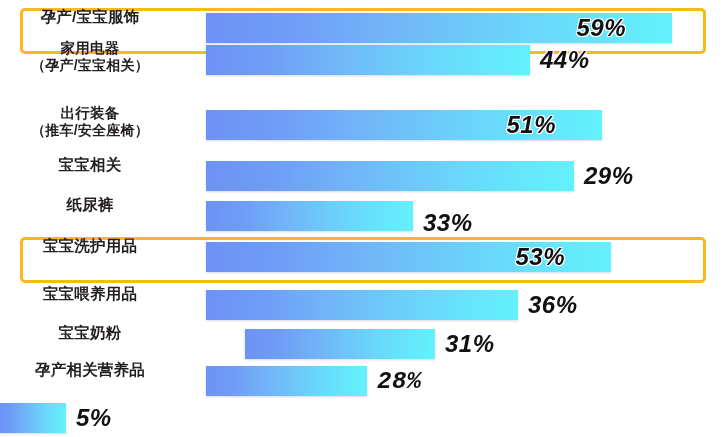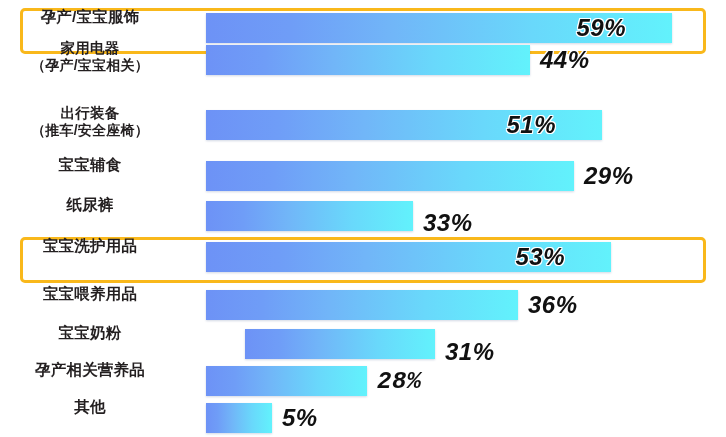--- a/index.html
+++ b/index.html
@@ -136,21 +136,21 @@
       </div>
       <div class="bar-row" style="top: 105px;">
         <div class="row-label two-line"><span>出行装备</span><span class="sub">（推车/安全座椅）</span></div>
         <div class="bar-area">
           <div class="bar" style="width: 396px;">
             <span class="bar-value inside">51%</span>
           </div>
         </div>
       </div>
       <div class="bar-row" style="top: 156px;">
-        <div class="row-label"><span>宝宝辅食</span></div>
+        <div class="row-label"><span>宝宝相关</span></div>
         <div class="bar-area">
           <div class="bar" style="width: 368px;"></div>
           <span class="bar-value outside" style="left: 378px;">29%</span>
         </div>
       </div>
       <div class="bar-row" style="top: 196px;">
         <div class="row-label"><span>纸尿裤</span></div>
         <div class="bar-area">
           <div class="bar" style="width: 207px;"></div>
           <span class="bar-value outside" style="left: 217px; margin-top: 7px;">33%</span>
@@ -168,31 +168,30 @@
         <div class="row-label"><span>宝宝喂养用品</span></div>
         <div class="bar-area">
           <div class="bar" style="width: 312px;"></div>
           <span class="bar-value outside" style="left: 322px;">36%</span>
         </div>
       </div>
       <div class="bar-row" style="top: 324px; gap: 39px;">
         <div class="row-label"><span>宝宝奶粉</span></div>
         <div class="bar-area">
           <div class="bar" style="width: 190px;"></div>
-          <span class="bar-value outside" style="left: 200px; margin-top: 8px;">31%</span>
+          <span class="bar-value outside" style="left: 200px;">31%</span>
         </div>
       </div>
       <div class="bar-row" style="top: 361px;">
         <div class="row-label"><span>孕产相关营养品</span></div>
         <div class="bar-area">
           <div class="bar" style="width: 161px;"></div>
           <span class="bar-value outside" style="left: 171px; font-family: Liberation Mono, monospace;">28%</span>
         </div>
       </div>
       <div class="bar-row" style="top: 398px;">
-        <div class="row-label"><span>其他</span></div>
         <div class="bar-area">
           <div class="bar" style="width: 66px;"></div>
           <span class="bar-value outside" style="left: 76px;">5%</span>
         </div>
       </div>
     </div>
 </div>
 
 </body></html>

